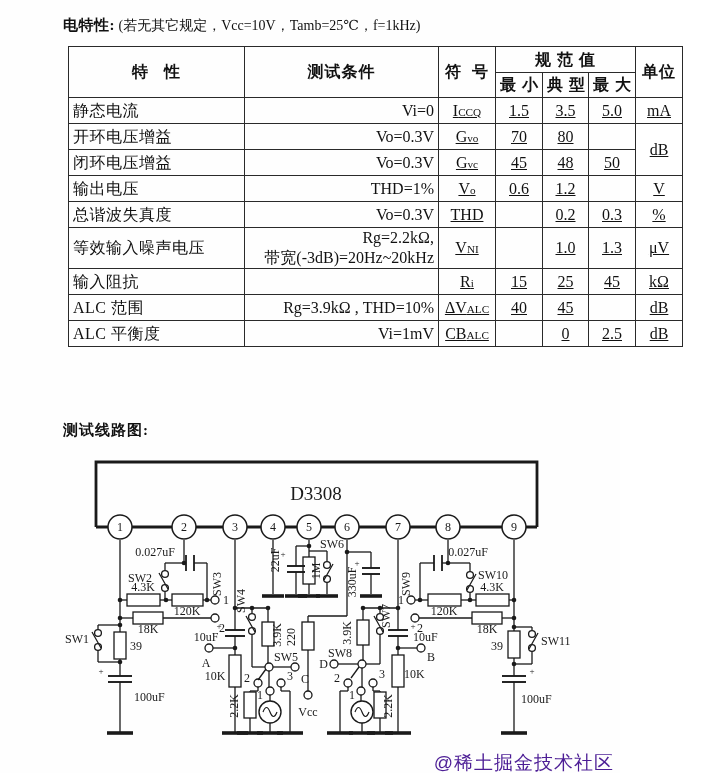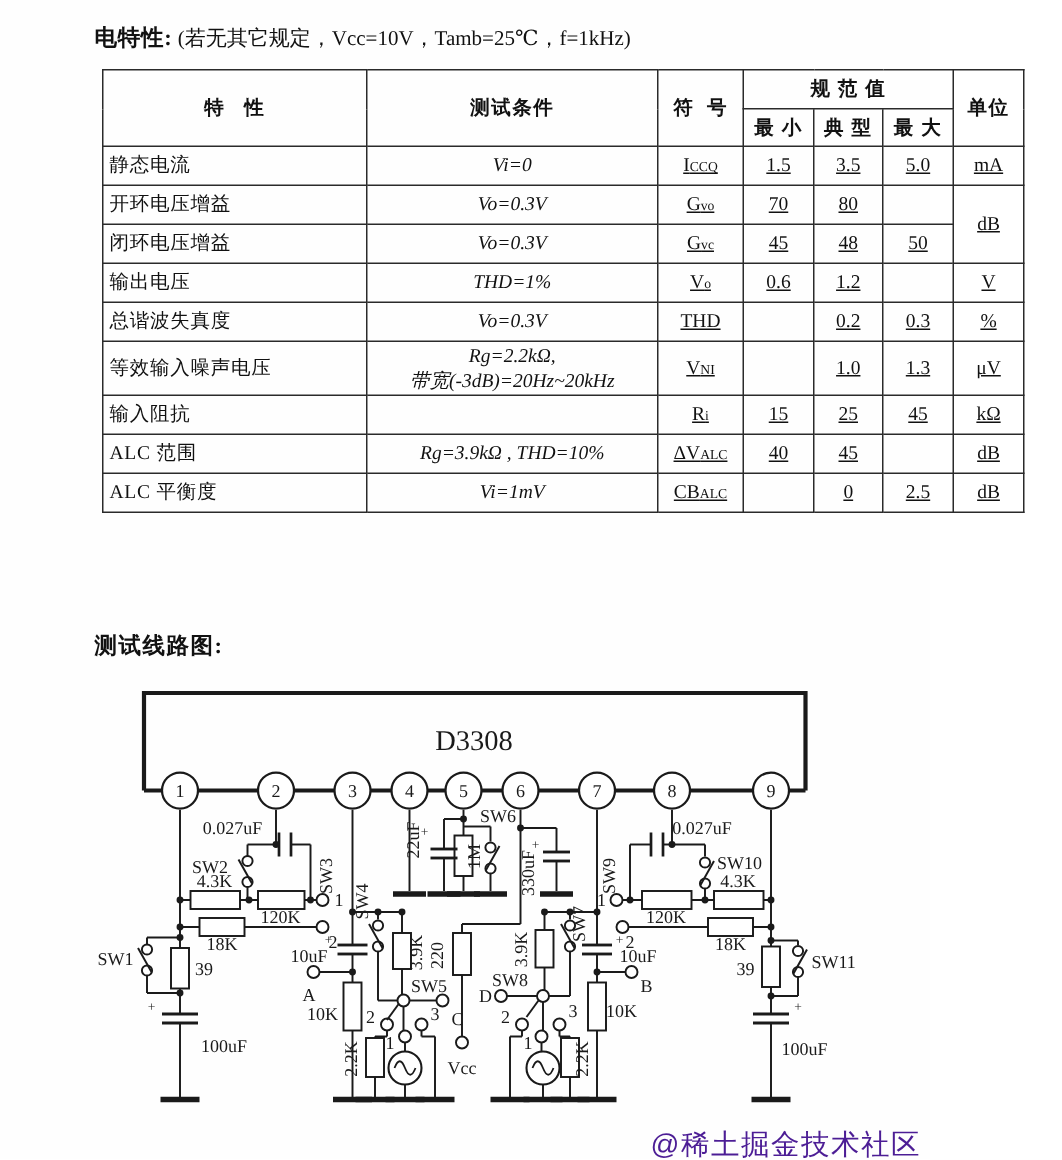--- a/index.html
+++ b/index.html
@@ -2,30 +2,30 @@
 <html><head>
 <meta charset="utf-8">
 <style>
   html,body{margin:0;padding:0;}
   body{width:708px;height:773px;background:#fff;overflow:hidden;
        font-family:"Liberation Serif","DejaVu Serif",serif;color:#111;}
   .page{position:relative;width:620px;height:773px;background:#fefefe;}
   .title-line{position:absolute;left:63px;top:16px;font-size:14px;white-space:pre;}
   .title-line b{font-size:15px;font-weight:bold;letter-spacing:.5px;}
   table.spec{position:absolute;left:68px;top:46px;border-collapse:collapse;table-layout:fixed;
-             width:614px;font-size:13px;}
+             width:614px;font-size:16px;}
   table.spec th,table.spec td{border:1px solid #2a2a2a;padding:0 4px;line-height:1.25;
              overflow:hidden;}
   table.spec{border:1.6px solid #222;}
   thead th{font-weight:bold;white-space:pre;text-align:center;letter-spacing:1px;}
   thead tr.h1{height:26px;} thead tr.h2{height:25px;}
   tbody tr{height:26px;}
   tbody tr.tall{height:36px;margin-left:28px;}
   td.c-name{text-align:left;padding-left:8px;letter-spacing:.5px;}
-  td.c-cond{text-align:center;padding-left:6px;white-space:pre-line;font-style:italic;}
+  td.c-cond{text-align:right;padding-left:6px;white-space:pre-line;}
   td.c-sym,td.c-min,td.c-typ,td.c-max,td.c-unit{text-align:center;text-decoration:underline;}
   .sym-sub{font-size:0.7em;}
   .circuit-title{position:absolute;left:63px;top:421px;font-size:15px;font-weight:bold;letter-spacing:1px;}
   #circuit-svg{position:absolute;left:0;top:440px;}
   .watermark{position:absolute;right:6px;top:750px;font-size:19px;color:#4c1d95;
              font-family:"Liberation Sans","DejaVu Sans",sans-serif;letter-spacing:1px;}
 </style>
 </head>
 <body>
 

